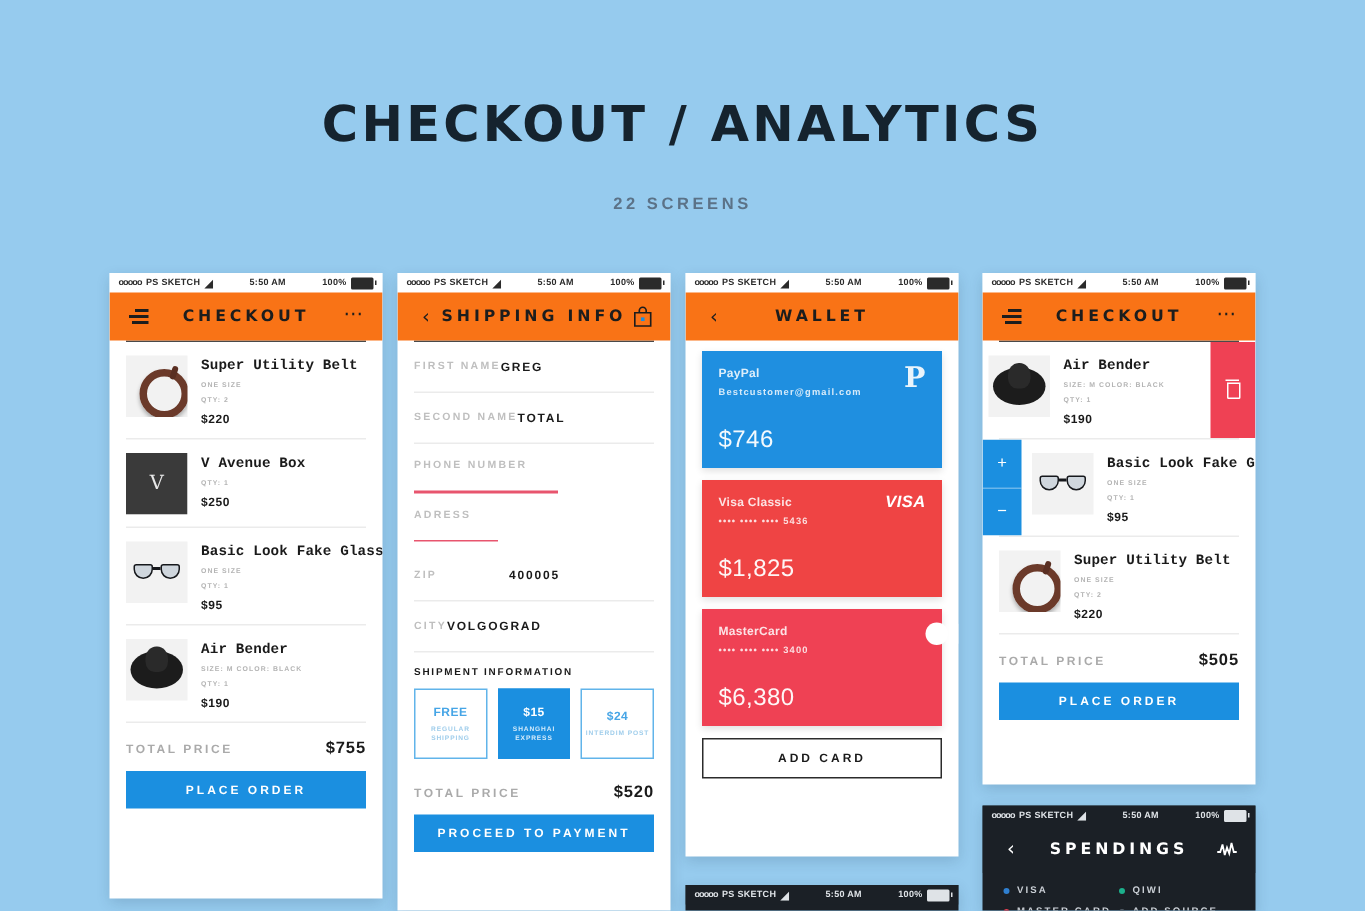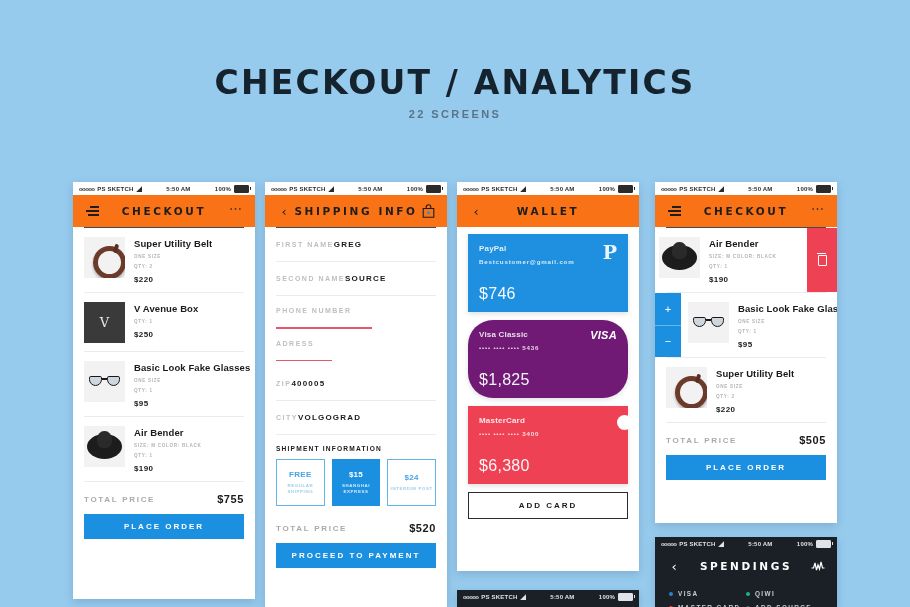--- a/index.html
+++ b/index.html
@@ -11,21 +11,21 @@
   }
   .stage{position:relative;width:910px;height:444px;}
 
   
   .hero-title{
     position:absolute;left:0;top:63px;width:910px;text-align:center;
     font-size:33px;font-weight:bold;letter-spacing:2.2px;color:#15232e;
     font-family:"DejaVu Sans", sans-serif;
   }
   .hero-sub{
-    position:absolute;left:0;top:108px;width:910px;text-align:center;
+    position:absolute;left:0;top:130px;width:910px;text-align:center;
     font-size:11px;letter-spacing:2.4px;color:#5b7287;font-weight:bold;
   }
 
   
   .phone{
     position:absolute;background:#ffffff;overflow:hidden;
     box-shadow:0 3px 9px rgba(20,50,80,.18);
   }
   .phone.dark{background:#1b2026;}
 
@@ -70,21 +70,21 @@
   .dark .chev{color:#fff;}
 
   .divider-rule{height:1px;background:#4a4a4a;margin:0 11px;}
   .hairline{height:1px;background:#ebebeb;margin:0 11px;}
 
   
   .prod{display:flex;padding:9px 11px 8px 11px;gap:9px;align-items:flex-start;}
   .thumb{width:41px;height:41px;flex:0 0 41px;background:#f2f2f2;position:relative;overflow:hidden;}
   .pinfo{flex:1;min-width:0;padding-top:1px;}
   .pname{font-size:9.5px;font-weight:bold;color:#1a1a1a;letter-spacing:.1px;white-space:nowrap;
-         font-family:Liberation Sans, sans-serif;}
+         font-family:Liberation Mono, monospace;}
   .pmeta{font-size:4.6px;letter-spacing:.7px;color:#b4b4b4;margin-top:5px;font-weight:bold;}
   .pprice{font-size:8px;font-weight:bold;color:#1a1a1a;margin-top:6px;letter-spacing:.4px;}
 
   
   .totalrow{display:flex;justify-content:space-between;align-items:center;padding:11px 11px 9px 11px;}
   .total-label{font-size:8px;letter-spacing:1.7px;color:#aaaaaa;font-weight:bold;}
   .total-val{font-size:11px;letter-spacing:.6px;color:#1a1a1a;font-weight:bold;}
   .cta{
     margin:0 11px;height:25px;background:#1b8fe0;display:flex;align-items:center;justify-content:center;
     color:#fff;font-size:8px;font-weight:bold;letter-spacing:2px;
@@ -290,35 +290,35 @@
     <div class="divider-rule"></div>
 
     <div class="formrow">
       <span class="fl">FIRST NAME</span>
       <span class="fv">GREG</span>
     </div>
     <div class="hairline"></div>
 
     <div class="formrow">
       <span class="fl">SECOND NAME</span>
-      <span class="fv">SOURCE</span>
+      <span class="fv">TOTAL</span>
     </div>
     <div class="hairline"></div>
 
     <div class="fieldblock">
       <div class="flabel-only">PHONE NUMBER</div>
       <div class="redline w60"></div>
     </div>
 
     <div class="fieldblock">
       <div class="flabel-only">ADRESS</div>
       <div class="redline w35"></div>
     </div>
 
-    <div class="formrow" style="margin-top:6px;">
+    <div class="formrow" style="margin-top:6px;gap:48px;">
       <span class="fl">ZIP</span>
       <span class="fv">400005</span>
     </div>
     <div class="hairline"></div>
 
     <div class="formrow">
       <span class="fl">CITY</span>
       <span class="fv">VOLGOGRAD</span>
     </div>
     <div class="hairline"></div>
@@ -368,21 +368,21 @@
     </div>
 
     <div class="cardwrap">
       <div class="card" style="background:#1f8fe0;">
         <div class="cname">PayPal</div>
         <div class="cnum">Bestcustomer@gmail.com</div>
         <div class="cbal">$746</div>
         <div class="brand"><span class="pp-logo">P</span></div>
       </div>
 
-      <div class="card" style="background:#701a75;border-radius:25px;">
+      <div class="card" style="background:#ef4444;">
         <div class="cname">Visa Classic</div>
         <div class="cnum">•••• •••• •••• 5436</div>
         <div class="cbal">$1,825</div>
         <div class="brand brand-visa">VISA</div>
       </div>
 
       <div class="card" style="background:#ef4154;">
         <div class="cname">MasterCard</div>
         <div class="cnum">•••• •••• •••• 3400</div>
         <div class="cbal">$6,380</div>

